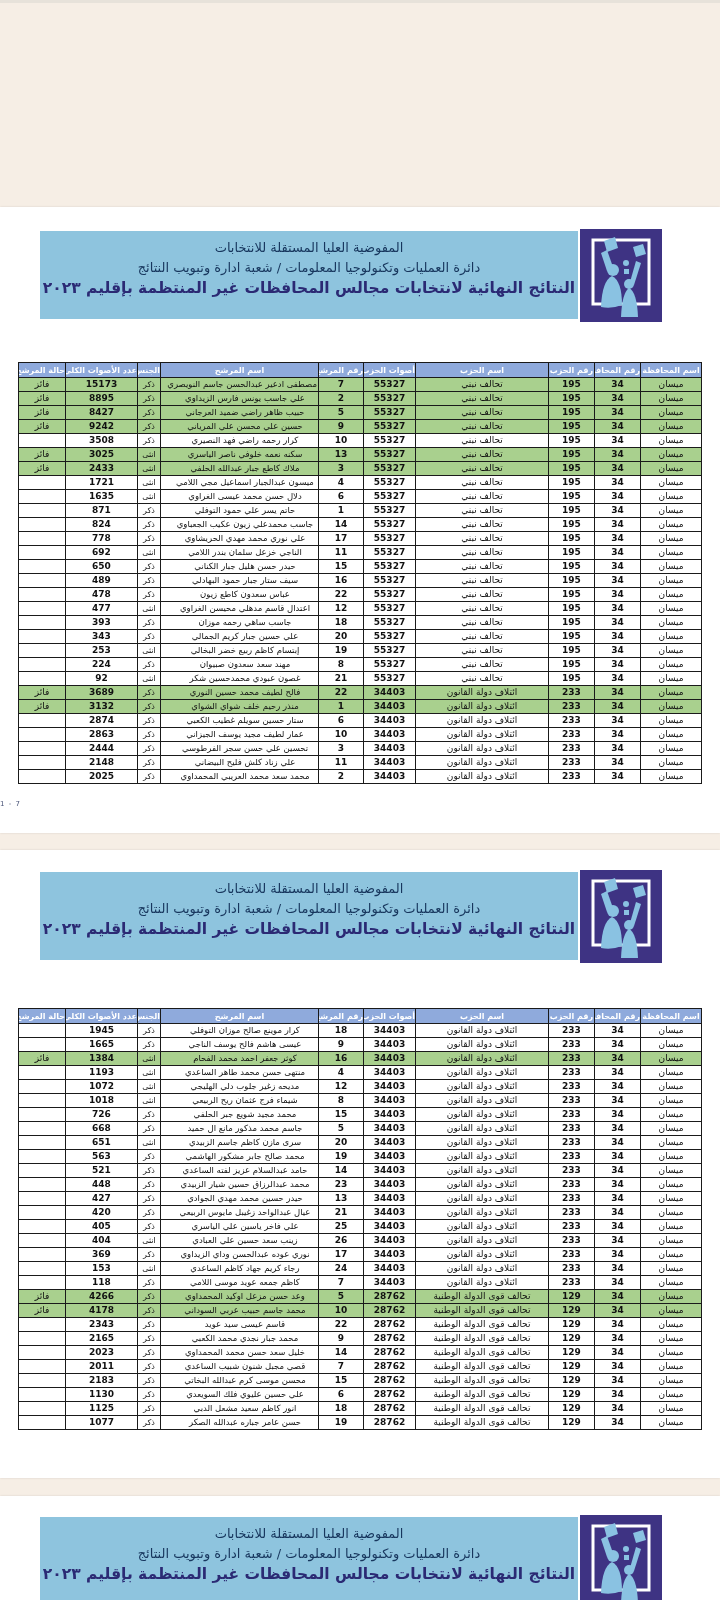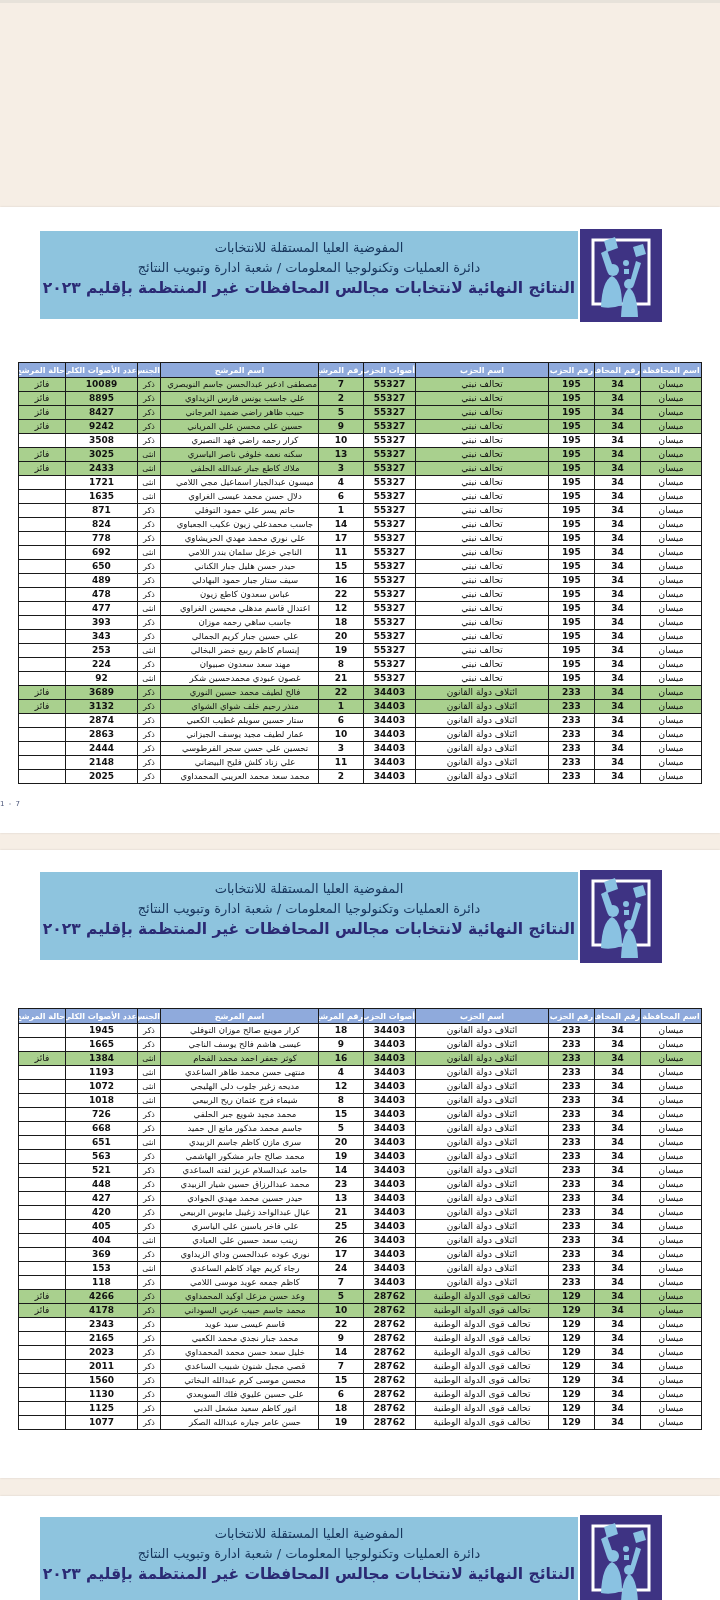--- a/index.html
+++ b/index.html
@@ -116,21 +116,21 @@
         <tbody>
           <tr class="winner">
             <td class="c-governorate">ميسان</td>
             <td class="c-governorate_no num">34</td>
             <td class="c-party_no num">195</td>
             <td class="c-party_name">تحالف نبني</td>
             <td class="c-party_votes num">55327</td>
             <td class="c-candidate_no num">7</td>
             <td class="c-candidate_name">مصطفى ادعير عبدالحسن جاسم النويصري</td>
             <td class="c-gender">ذكر</td>
-            <td class="c-total_votes num">10089</td>
+            <td class="c-total_votes num">15173</td>
             <td class="c-status">فائز</td>
           </tr>
           <tr class="winner">
             <td class="c-governorate">ميسان</td>
             <td class="c-governorate_no num">34</td>
             <td class="c-party_no num">195</td>
             <td class="c-party_name">تحالف نبني</td>
             <td class="c-party_votes num">55327</td>
             <td class="c-candidate_no num">2</td>
             <td class="c-candidate_name">علي جاسب يونس فارس الزيداوي</td>
@@ -821,21 +821,21 @@
           </tr>
           <tr>
             <td class="c-governorate">ميسان</td>
             <td class="c-governorate_no num">34</td>
             <td class="c-party_no num">129</td>
             <td class="c-party_name">تحالف قوى الدولة الوطنية</td>
             <td class="c-party_votes num">28762</td>
             <td class="c-candidate_no num">15</td>
             <td class="c-candidate_name">محسن موسى كرم عبدالله البخاتي</td>
             <td class="c-gender">ذكر</td>
-            <td class="c-total_votes num">1560</td>
+            <td class="c-total_votes num">2183</td>
             <td class="c-status"></td>
           </tr>
           <tr>
             <td class="c-governorate">ميسان</td>
             <td class="c-governorate_no num">34</td>
             <td class="c-party_no num">129</td>
             <td class="c-party_name">تحالف قوى الدولة الوطنية</td>
             <td class="c-party_votes num">28762</td>
             <td class="c-candidate_no num">6</td>
             <td class="c-candidate_name">علي حسين عليوي فلك السويعدي</td>

